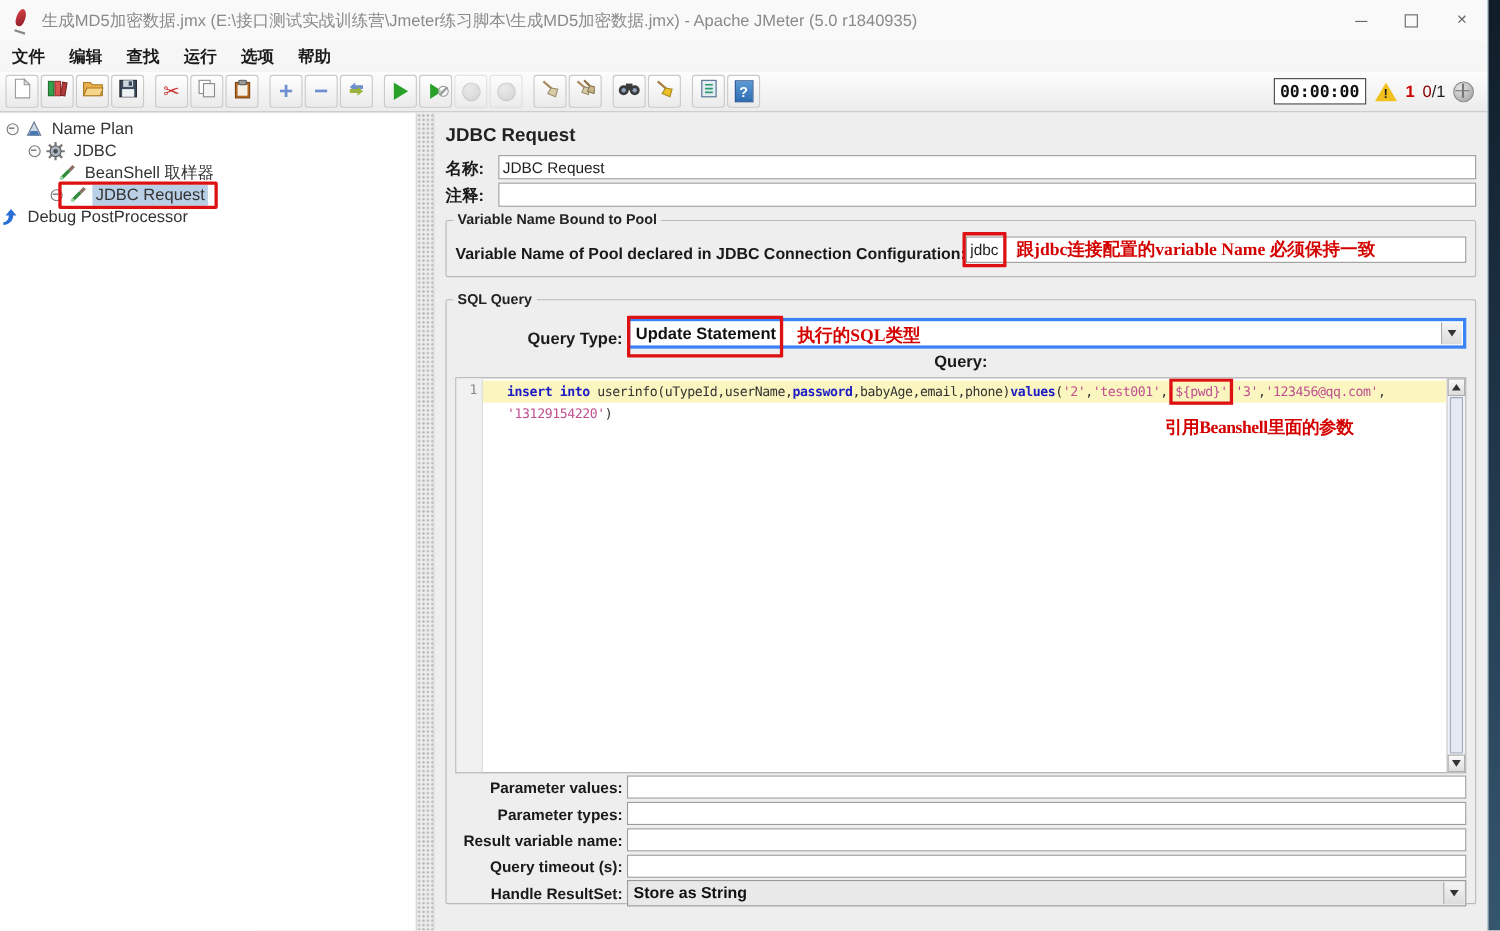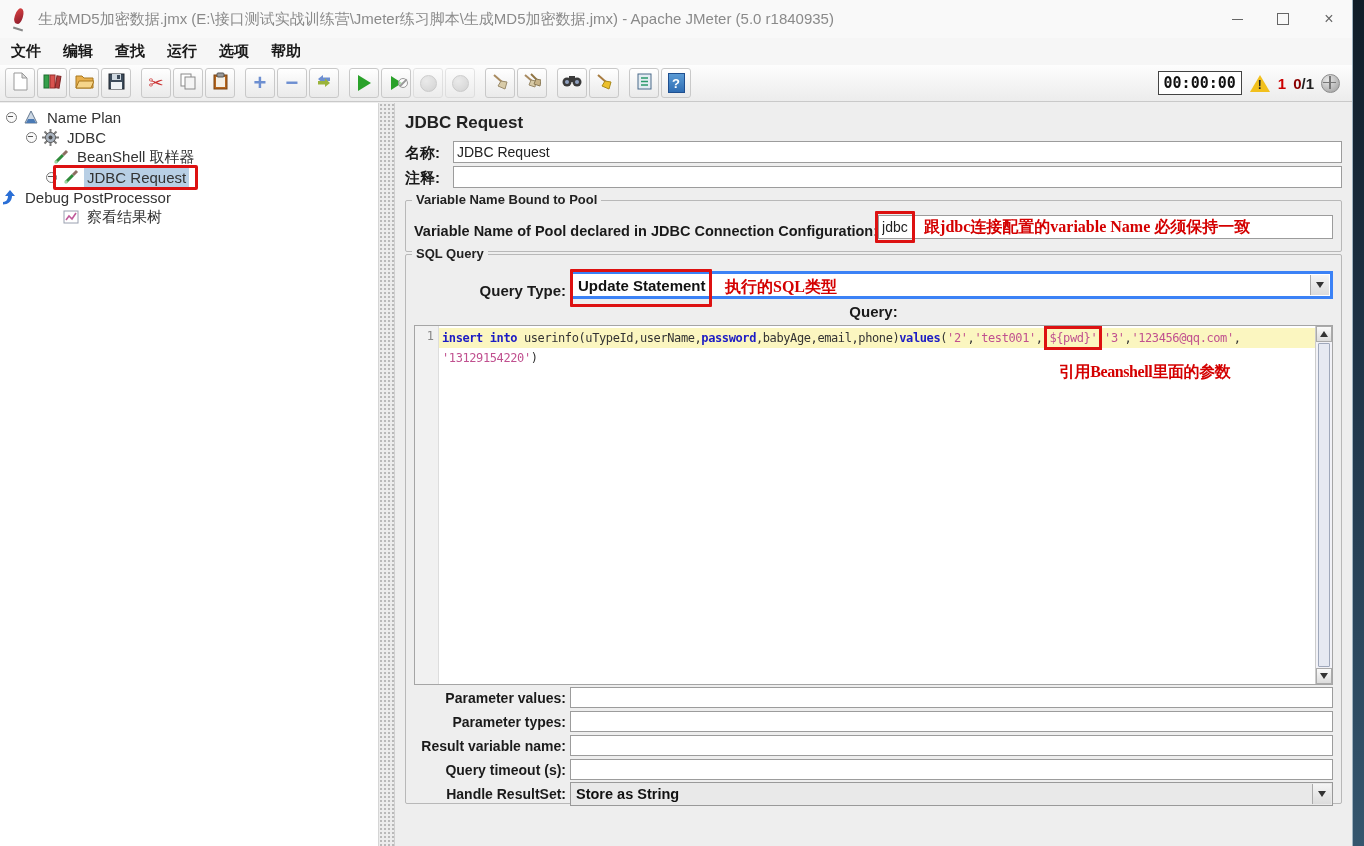--- a/index.html
+++ b/index.html
@@ -44,21 +44,21 @@
   .helpbox{width:15px;height:18px;background:linear-gradient(#5b9bd5,#2f6db3);border:1px solid #1f4f8f;
     color:#fff;font-weight:700;font-size:13px;display:flex;align-items:center;justify-content:center;}
   #tb-right{margin-left:auto;display:flex;align-items:center;gap:7px;padding-right:12px;}
   #timer{border:1px solid #444;background:#fff;font-family:"DejaVu Sans Mono",monospace;
     font-weight:700;font-size:15px;color:#111;padding:2px 5px;}
   .warn-wrap{position:relative;width:22px;height:18px;}
   .warn-tri{position:absolute;left:1px;bottom:0;width:0;height:0;border-left:10px solid transparent;
     border-right:10px solid transparent;border-bottom:17px solid #f2c01d;}
   .warn-tri-inner{position:absolute;left:9px;bottom:2px;width:3px;height:9px;color:#222;font-weight:700;font-size:12px;line-height:9px;}
   #warn-count{color:#c00;font-weight:700;font-size:15px;}
-  #threads{font-weight:700;font-size:15px;color:#222;}
+  #threads{font-weight:400;font-size:15px;color:#222;}
   #threads .act{color:#8b0000;}
   .sphere{width:17px;height:17px;border-radius:50%;background:radial-gradient(circle at 35% 30%,#e8e8e8,#9a9a9a);
     border:1px solid #8c8c8c;position:relative;}
   .sphere i,.sphere em{position:absolute;background:#777;display:block;}
   .sphere i{left:7px;top:1px;width:1.5px;height:13px;}
   .sphere em{left:1px;top:7px;width:13px;height:1.5px;}
   
   #tree{position:absolute;left:0;top:103px;width:378px;height:743px;background:#fff;
     font-size:15px;color:#333;padding-top:4px;box-sizing:border-box;}
   .trow{height:20px;display:flex;align-items:center;gap:5px;white-space:nowrap;}
@@ -88,38 +88,38 @@
   .fieldset>.ftitle{position:absolute;top:-9px;left:6px;background:#eee;padding:0 4px;
     font-weight:700;font-size:13px;color:#222;}
   #pool-fs{margin-top:12px;height:52px;}
   #pool-fs .lab{font-size:14.5px;}
   .relbox{position:relative;}
   #pool-input-wrap{flex:1;height:24px;}
   #pool-input-wrap input{width:100%;height:24px;}
   .redbox{position:absolute;border:3px solid #dd1111;border-radius:1px;pointer-events:none;z-index:3;}
   .note{position:absolute;color:#d40000;font-size:16px;font-weight:600;
     font-family:"Liberation Serif",serif;white-space:nowrap;pointer-events:none;z-index:2;}
-  #sql-fs{margin-top:2px;height:550px;}
+  #sql-fs{margin-top:20px;height:550px;}
   #qt-row{margin-top:2px;height:28px;}
   #qt-row .lab{width:152px;text-align:right;padding-right:4px;}
   .combo{position:relative;flex:1;height:28px;border:3px solid #3b82f6;background:#fff;
     display:flex;align-items:center;box-sizing:border-box;}
   .combo .cval{font-weight:700;font-size:15px;color:#111;padding-left:5px;}
   .combo-arrow{position:absolute;right:1px;top:1px;bottom:1px;width:18px;background:linear-gradient(#f5f5f5,#dcdcdc);
     border-left:1px solid #aaa;display:flex;align-items:center;justify-content:center;}
   .combo-arrow i{width:0;height:0;border-left:4px solid transparent;border-right:4px solid transparent;border-top:6px solid #333;display:block;}
   #query-label{text-align:center;font-weight:700;font-size:15px;color:#1a1a1a;height:20px;margin-top:4px;}
   
   #editor{display:flex;height:360px;border:1px solid #a5a5a5;background:#fff;box-sizing:border-box;margin-top:2px;}
   #gutter{width:24px;background:#f1f1f1;border-right:1px solid #ddd;color:#888;
     font-family:"DejaVu Sans Mono",monospace;font-size:12px;text-align:right;
     padding:3px 4px 0 0;box-sizing:border-box;flex:none;}
   #code{flex:1;position:relative;font-family:"DejaVu Sans Mono",monospace;font-size:12px;
     letter-spacing:-0.4px;line-height:20px;padding-top:2px;overflow:hidden;}
-  .cline{padding-left:3px;white-space:nowrap;}
+  .cline{padding-left:22px;white-space:nowrap;}
   .curline{background:#fbf6c0;}
   .kw{color:#1c1cc4;font-weight:700;}
   .str{color:#c0508f;}
   .pl{color:#333;}
   .codebox{outline:3px solid #dd1111;outline-offset:2px;}
   #code-note{left:620px;top:36px;}
   
   #vscroll{width:17px;flex:none;border-left:1px solid #ccc;background:#f2f2f7;
     display:flex;flex-direction:column;box-sizing:border-box;}
   .sbtn{height:16px;background:linear-gradient(#fafafa,#dcdcdc);border:1px solid #aaa;
@@ -365,29 +365,20 @@
         <span class="tlabel tsel">JDBC Request</span>
       </span>
     </div>
     <div class="trow" style="">
       <span class="ticon">
           <svg width="16" height="16">
             <path d="M2 13 C6 13 7 9 7 7 L4 7 L9 1 L14 7 L11 7 C11 12 7 15.5 2 15.5 z" fill="#2a6fd6"></path>
           </svg>
         </span>
       <span class="tlabel">Debug PostProcessor</span>
-    </div>
-    <div class="trow" style="padding-left:62px">
-      <span class="ticon">
-          <svg width="16" height="16">
-            <rect x="1" y="2" width="14" height="12" fill="#fff" stroke="#9aa0b0"></rect>
-            <polyline points="3,11 6,7 9,10 13,4" fill="none" stroke="#c05a9a" stroke-width="1.6"></polyline>
-          </svg>
-        </span>
-      <span class="tlabel">察看结果树</span>
     </div>
   </div>
 
   <div id="splitter"></div>
 
   <div id="main">
     <div id="main-title">JDBC Request</div>
 
     <div class="frow" id="name-row">
       <span class="lab">名称:</span>

